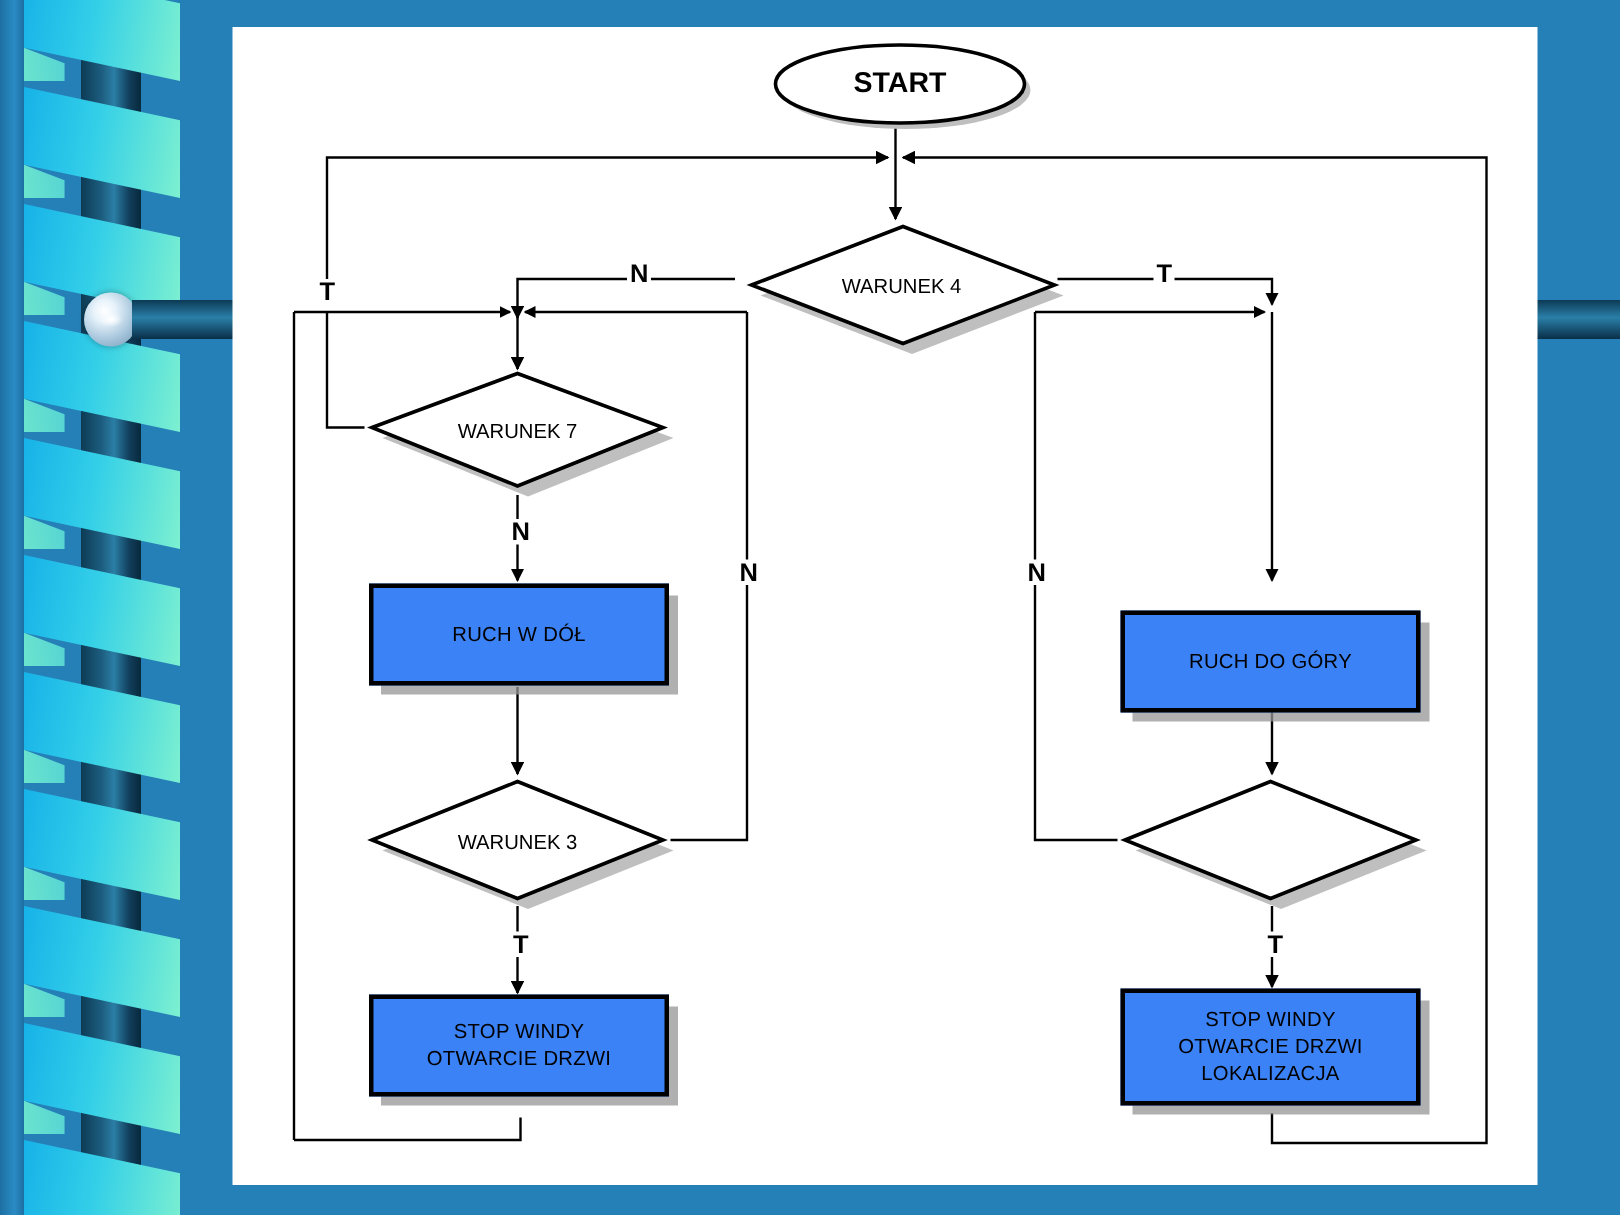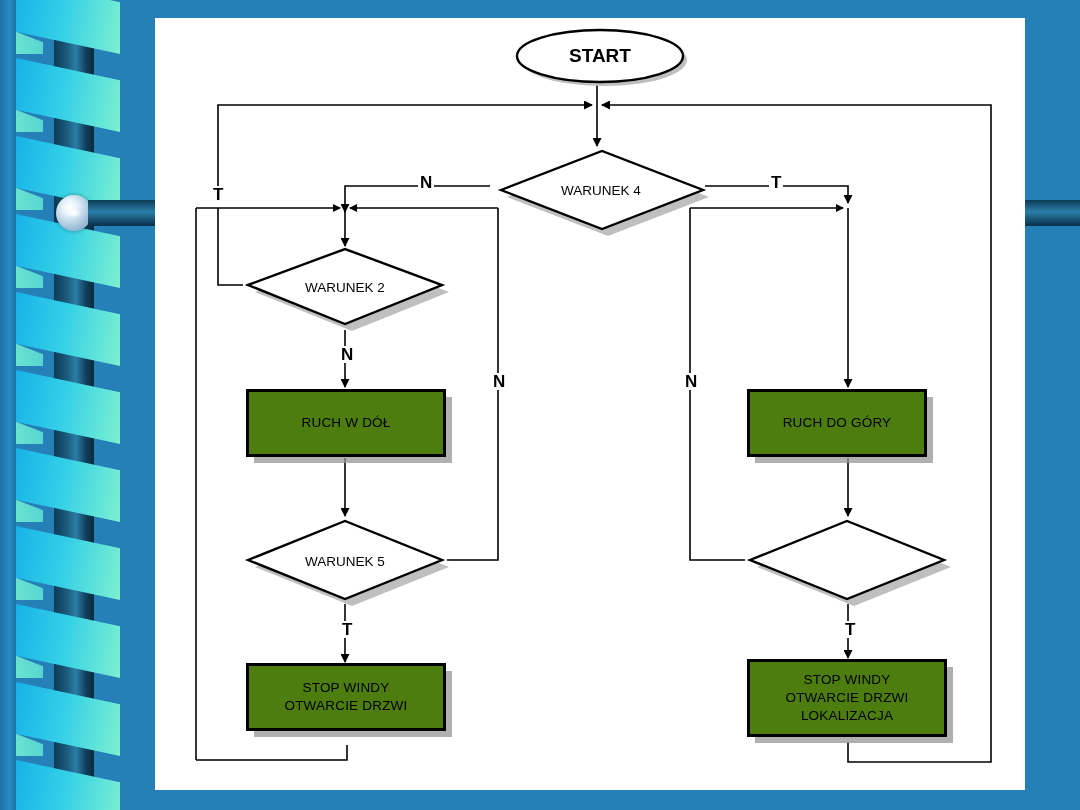--- a/index.html
+++ b/index.html
@@ -35,21 +35,21 @@
   .arm-r{position:absolute;left:1012px;top:200px;width:68px;height:26px;
      background:linear-gradient(180deg,#0c3a55 0%,#2a7fa8 45%,#0a2f48 100%);border-radius:3px 0 0 3px;}
 
   
   .canvas{position:absolute;left:155px;top:18px;width:870px;height:772px;background:#ffffff;}
 
   
   .fc{position:absolute;left:0;top:0;width:1080px;height:810px;}
   .node{position:absolute;box-sizing:border-box;display:flex;align-items:center;
         justify-content:center;text-align:center;color:#000;}
-  .box{border:3px solid #000;background:#4d7c0f;font-size:13.5px;line-height:1.35;
+  .box{border:3px solid #000;background:#3b82f6;font-size:13.5px;line-height:1.35;
        letter-spacing:.2px;box-shadow:7px 7px 0 -1px rgba(150,150,150,.75);}
   .lbl{position:absolute;font-size:17px;font-weight:bold;color:#000;background:#fff;
        padding:0 2px;line-height:1;}
   .ellipse-wrap{position:absolute;}
   .ellipse-wrap svg{display:block;}
 </style>
 </head>
 <body>
 
 <div id="stage">
@@ -175,43 +175,43 @@
       <path d="M11,44 L112,5 L213,44 L112,83 z" fill="#fff" stroke="#000" stroke-width="2.4"></path>
     </svg>
     <div class="node" style="left:0;top:0;width:222px;height:88px;font-size:13.5px;">WARUNEK 4</div>
   </div>
 
   <div class="ellipse-wrap" style="left:243px;top:246px;">
     <svg width="215" height="96" viewBox="0 0 215 96" xmlns="http://www.w3.org/2000/svg">
       <path d="M5,39 L102,3 L199,39 L102,78 z" fill="#bfbfbf" transform="translate(7,7)"></path>
       <path d="M5,39 L102,3 L199,39 L102,78 z" fill="#fff" stroke="#000" stroke-width="2.4"></path>
     </svg>
-    <div class="node" style="left:0;top:0;width:204px;height:82px;font-size:13.5px;">WARUNEK 2</div>
+    <div class="node" style="left:0;top:0;width:204px;height:82px;font-size:13.5px;">WARUNEK 7</div>
   </div>
 
   <div class="ellipse-wrap" style="left:243px;top:516px;">
     <svg width="215" height="96" viewBox="0 0 215 96" xmlns="http://www.w3.org/2000/svg">
       <path d="M5,44 L102,5 L199,44 L102,83 z" fill="#bfbfbf" transform="translate(7,7)"></path>
       <path d="M5,44 L102,5 L199,44 L102,83 z" fill="#fff" stroke="#000" stroke-width="2.4"></path>
     </svg>
-    <div class="node" style="left:0;top:0;width:204px;height:90px;font-size:13.5px;">WARUNEK 5</div>
+    <div class="node" style="left:0;top:0;width:204px;height:90px;font-size:13.5px;">WARUNEK 3</div>
   </div>
 
   <div class="ellipse-wrap" style="left:745px;top:516px;">
     <svg width="215" height="96" viewBox="0 0 215 96" xmlns="http://www.w3.org/2000/svg">
       <path d="M5,44 L102,5 L199,44 L102,83 z" fill="#bfbfbf" transform="translate(7,7)"></path>
       <path d="M5,44 L102,5 L199,44 L102,83 z" fill="#fff" stroke="#000" stroke-width="2.4"></path>
     </svg>
   </div>
 
   <div class="node box" style="left:246px;top:389px;width:200px;height:68px;">
     <span>RUCH W DÓŁ</span>
   </div>
 
-  <div class="node box" style="left:747px;top:389px;width:180px;height:68px;">
+  <div class="node box" style="left:747px;top:407px;width:200px;height:68px;">
     <span>RUCH DO GÓRY</span>
   </div>
 
   <div class="node box" style="left:246px;top:663px;width:200px;height:68px;flex-direction:column;">
     <span>STOP WINDY</span>
     <span>OTWARCIE DRZWI</span>
   </div>
 
   <div class="node box" style="left:747px;top:659px;width:200px;height:78px;flex-direction:column;">
     <span>STOP WINDY</span>

